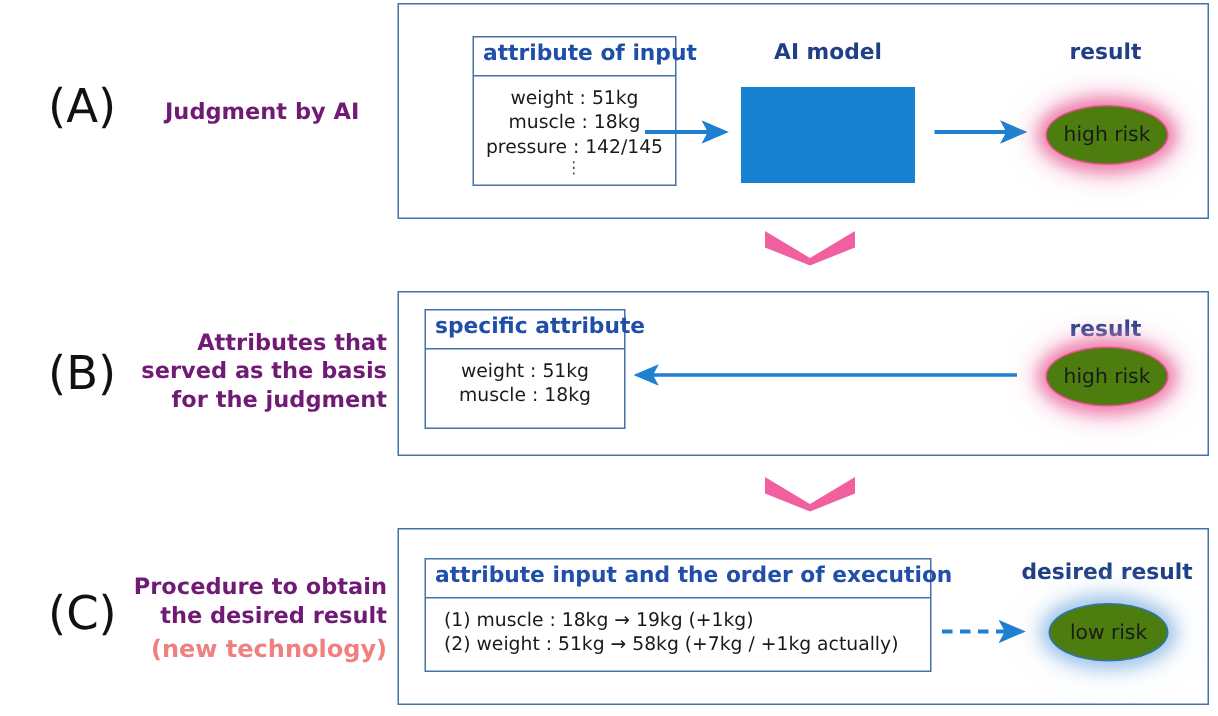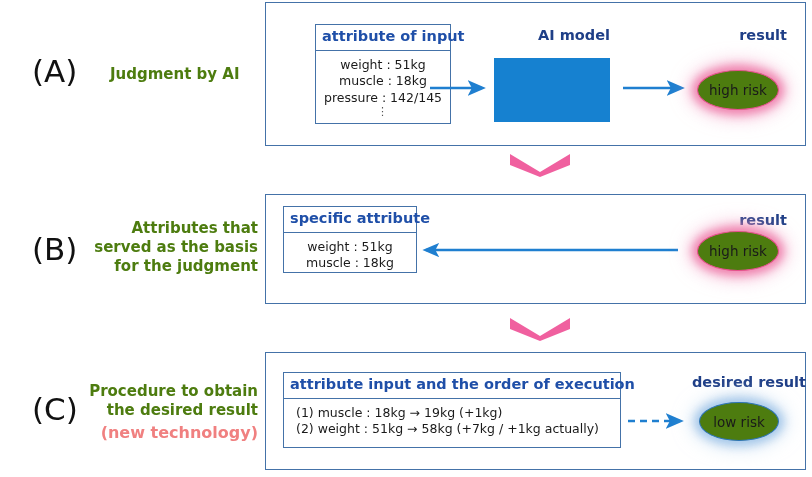--- a/index.html
+++ b/index.html
@@ -35,21 +35,21 @@
     font-weight: 400;
     color: #111111;
     letter-spacing: 0px;
     line-height: 1;
     white-space: nowrap;
   }
   .section-title {
     position: absolute;
     font-size: 15px;
     font-weight: bold;
-    color: #4d7c0f;
+    color: #701a75;
     line-height: 1.28;
     text-align: right;
     white-space: nowrap;
   }
   .section-subtitle {
     position: absolute;
     font-size: 16px;
     font-weight: bold;
     color: #f08080;
     line-height: 1.28;
@@ -107,21 +107,21 @@
     box-sizing: border-box;
   }
 
   
   .node-caption {
     position: absolute;
     font-size: 14.5px;
     font-weight: bold;
     color: #1f3f87;
     white-space: nowrap;
-    text-align: right;
+    text-align: center;
   }
 
   
   .result-node {
     position: absolute;
     display: flex;
     align-items: center;
     justify-content: center;
   }
   .result-ellipse {
@@ -207,21 +207,21 @@
     <path d="M2,2 L32,20 L62,2 L62,13 L32,25 L2,13 Z" fill="#f0609f"></path>
   </svg>
 
   <div class="section-letter" style="left:32px; top:234px;">(B)</div>
   <div class="section-title" style="left:92px; top:219px; width:166px;">Attributes that</div>
   <div class="section-title" style="left:92px; top:238px; width:166px;">served as the basis</div>
   <div class="section-title" style="left:92px; top:257px; width:166px;">for the judgment</div>
 
   <div class="section-frame" style="left:265px; top:194px; width:541px; height:110px;"></div>
 
-  <div class="attr-panel" style="left:283px; top:206px; width:134px; height:67px;">
+  <div class="attr-panel" style="left:283px; top:206px; width:134px; height:80px;">
     <div class="attr-panel-header">specific attribute</div>
     <div class="attr-panel-body">
       <div class="attr-row">weight : 51kg</div>
       <div class="attr-row">muscle : 18kg</div>
     </div>
   </div>
 
   <svg class="arrow-svg" style="left:420px; top:241px;" width="262" height="20">
     <defs>
       <marker id="ah-blue-left" markerWidth="7" markerHeight="7" refX="5.5" refY="3" orient="auto">

